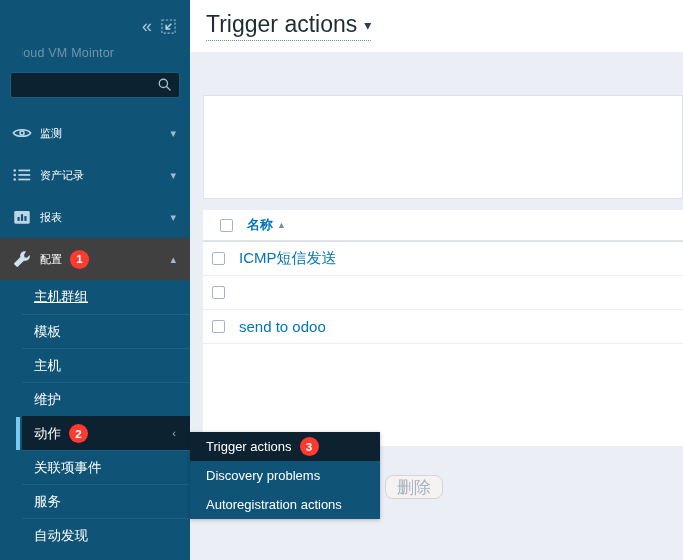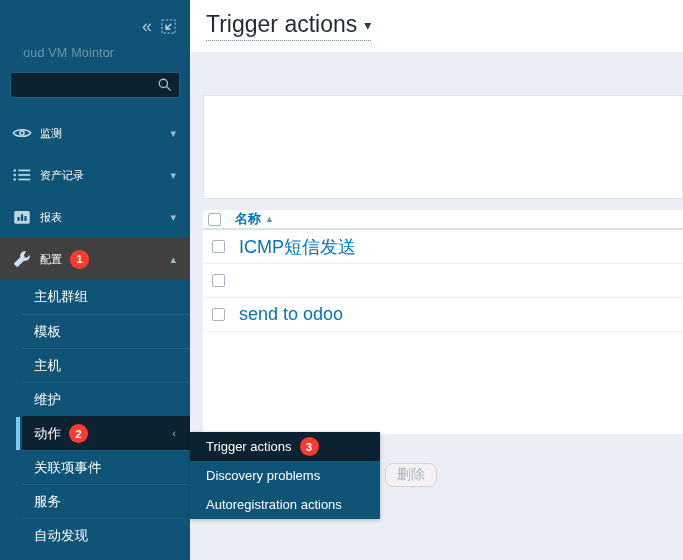--- a/index.html
+++ b/index.html
@@ -161,21 +161,21 @@
     align-items: center;
     height: 34px;
     margin-left: 22px;
     padding-left: 12px;
     border-top: 1px solid #1b6285;
     cursor: pointer;
     color: #ffffff;
     font-size: 13.5px;
     background: #0f5477;
   }
-  .sub-item:first-child { border-top: none; }
+  .sub-item:first-child { border-top: none; text-decoration: underline; }
   .sub-item.sub-active {
     background: #0c2231;
     border-top: 1px solid #0c2231;
   }
   .sub-item.sub-active::before {
     content: "";
     position: absolute;
     left: -6px;
     top: 0;
     bottom: 0;
@@ -252,23 +252,23 @@
   }
   .gap-band { height: 11px; background: #eceef6; }
 
   .table {
     margin-left: 13px;
     background: #ffffff;
   }
   .thead {
     display: flex;
     align-items: center;
-    height: 20px;
+    height: 32px;
     border-bottom: 2px solid #dde1e8;
-    padding-left: 5px;
+    padding-left: 17px;
   }
   .cbox {
     width: 13px;
     height: 13px;
     border: 1px solid #a8b4bd;
     background: #ffffff;
     border-radius: 2px;
     flex: none;
     cursor: pointer;
   }
@@ -286,21 +286,21 @@
 
   .trow {
     display: flex;
     align-items: center;
     height: 34px;
     border-bottom: 1px solid #eceef6;
     padding-left: 9px;
   }
   .row-link {
     margin-left: 14px;
-    font-size: 18px;
+    font-size: 15px;
     color: #0275b8;
     text-decoration: none;
     cursor: pointer;
   }
 
   .table-fill {
     margin-left: 13px;
     background: #ffffff;
     height: 102px;
   }
@@ -318,21 +318,21 @@
     align-items: center;
     padding-left: 182px;
   }
   .btn-del {
     min-width: 52px;
     height: 24px;
     background: #f4f2f2;
     border: 1px solid #d6d3d3;
     border-radius: 8px;
     color: #a8b4bd;
-    font-size: 14px;
+    font-size: 17px;
     font-family: "Liberation Sans", sans-serif;
     cursor: default;
     display: inline-flex;
     align-items: center;
     justify-content: center;
     padding: 0 11px;
   }
 </style>
 </head>
 <body>

